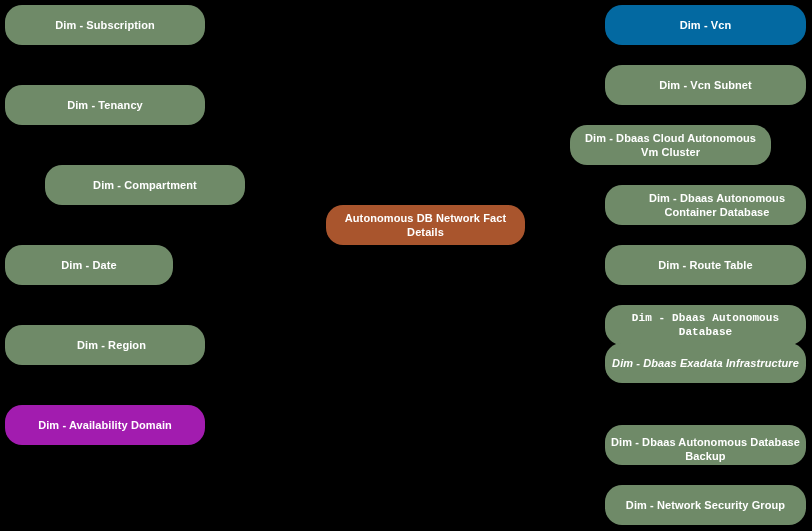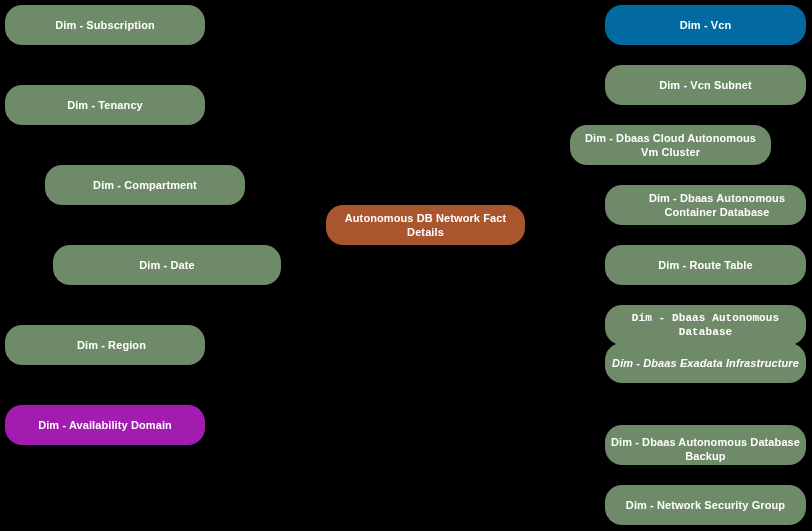--- a/index.html
+++ b/index.html
@@ -54,21 +54,21 @@
   <div>
     <div class="node node-dimension" style="left: 5px; top: 5px; width: 200px; height: 40px; background: rgb(111, 138, 104);">
       <span class="node-label">Dim - Subscription</span>
     </div>
     <div class="node node-dimension" style="left: 5px; top: 85px; width: 200px; height: 40px; background: rgb(111, 138, 104);">
       <span class="node-label">Dim - Tenancy</span>
     </div>
     <div class="node node-dimension" style="left: 5px; top: 165px; width: 200px; height: 40px; background: rgb(111, 138, 104); margin-left: 40px;">
       <span class="node-label">Dim - Compartment</span>
     </div>
-    <div class="node node-dimension" style="left: 5px; top: 245px; width: 228px; height: 40px; background: rgb(111, 138, 104); margin-left: 48px;">
+    <div class="node node-dimension" style="left: 5px; top: 245px; width: 168px; height: 40px; background: rgb(111, 138, 104);">
       <span class="node-label">Dim - Date</span>
     </div>
     <div class="node node-dimension" style="left: 5px; top: 325px; width: 200px; height: 40px; background: rgb(111, 138, 104); padding-left: 18px;">
       <span class="node-label">Dim - Region</span>
     </div>
     <div class="node node-dimension" style="left: 5px; top: 405px; width: 200px; height: 40px; background: #a21caf;">
       <span class="node-label">Dim - Availability Domain</span>
     </div>
   </div>
 

